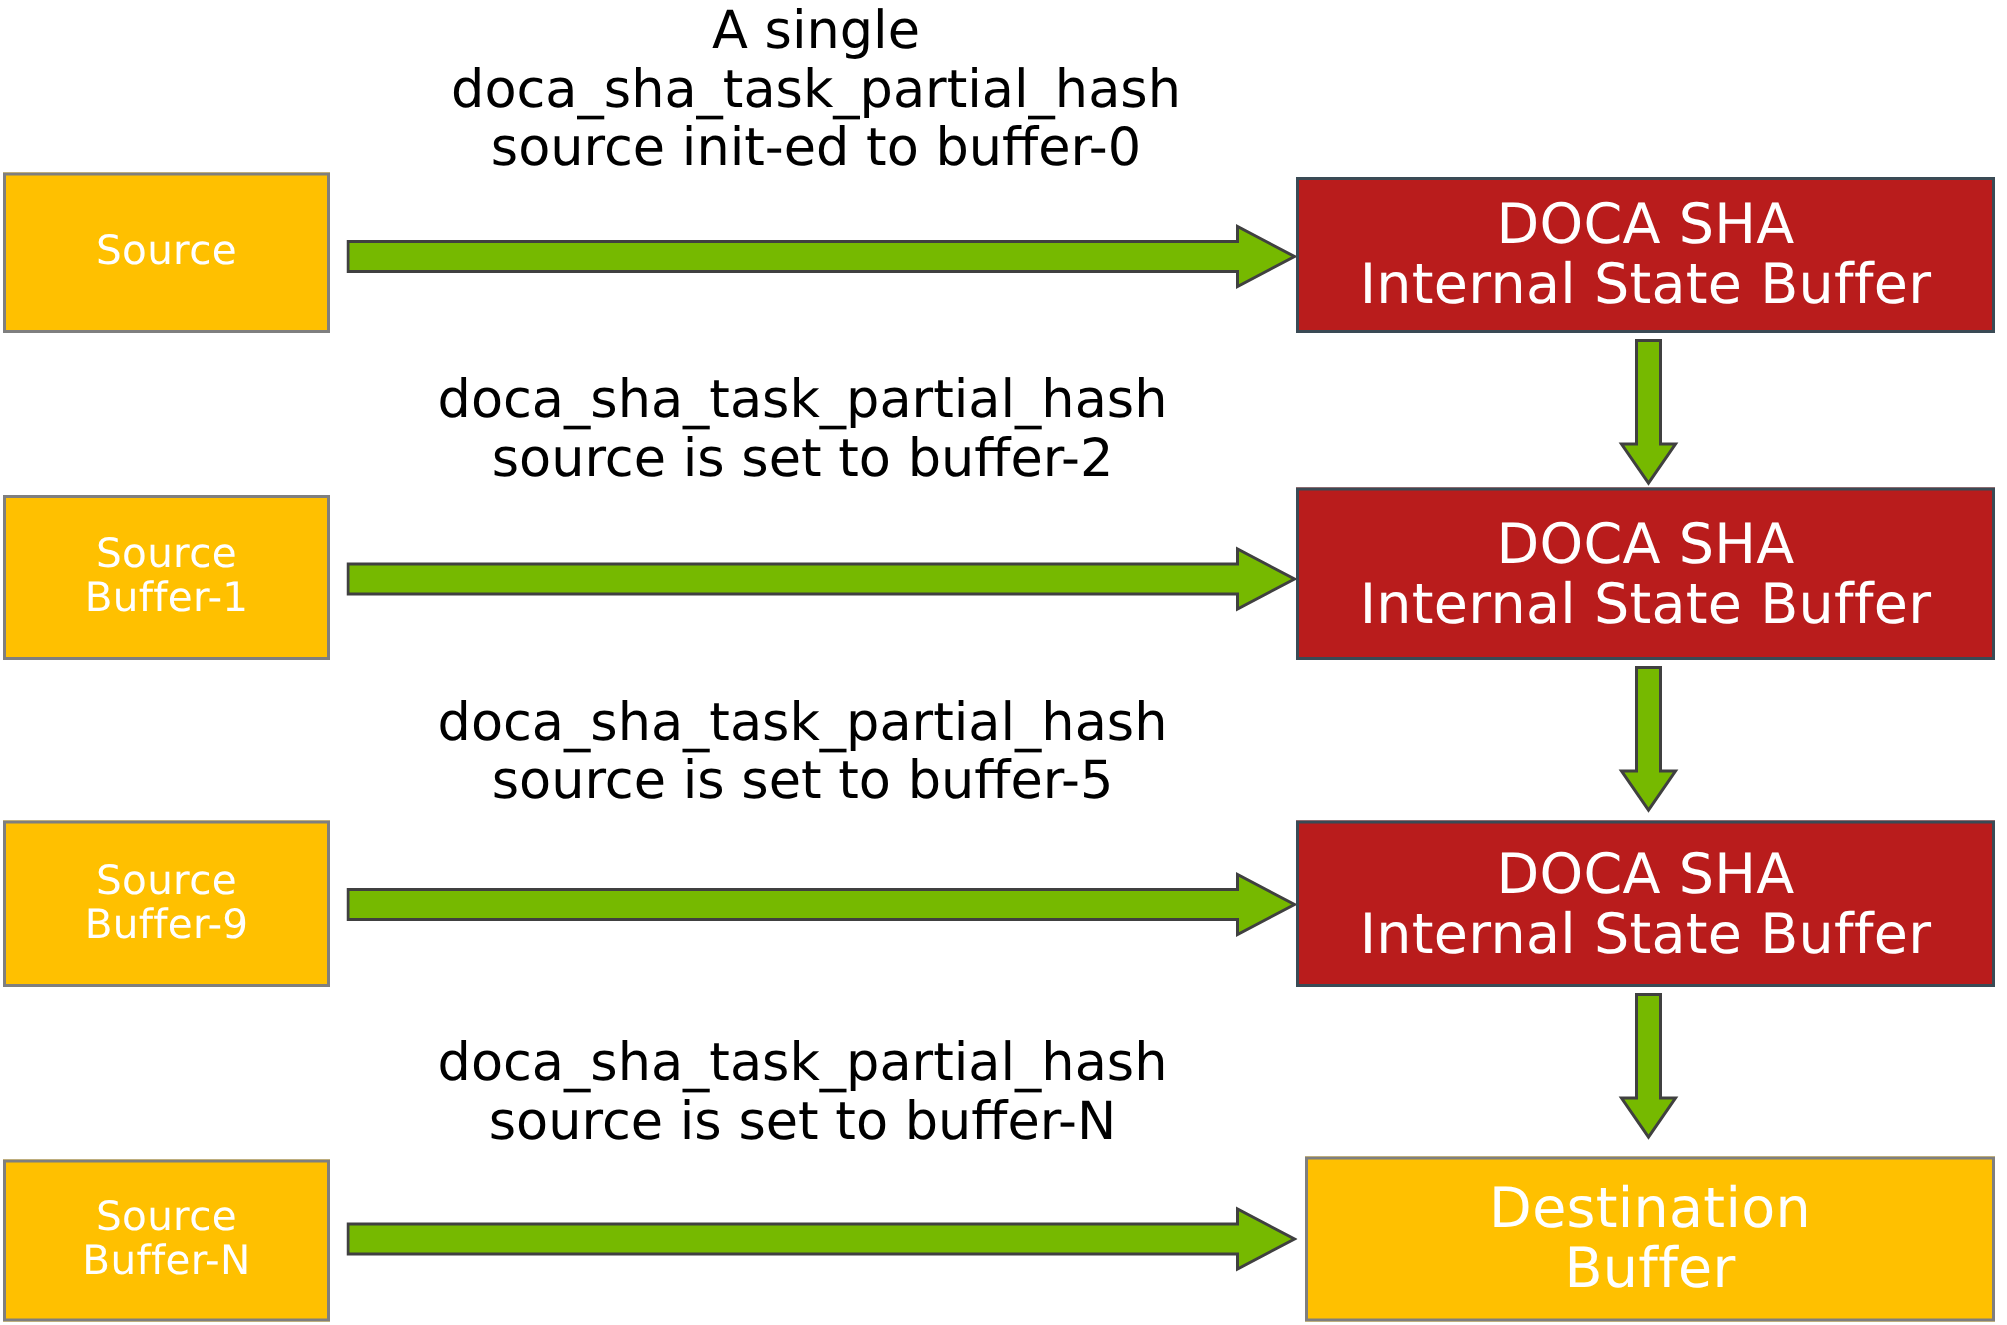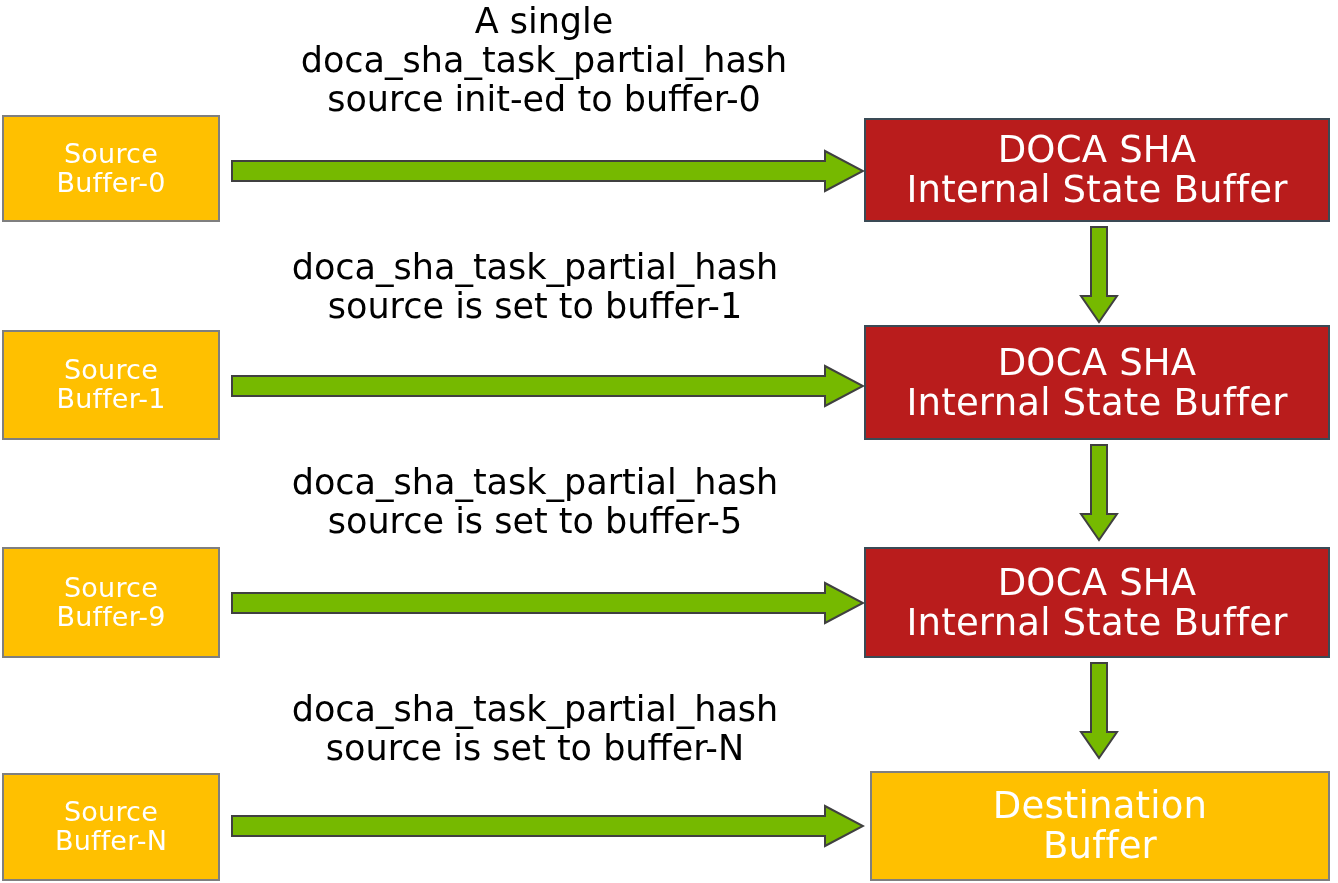--- a/index.html
+++ b/index.html
@@ -76,21 +76,20 @@
 <div id="diagram">
 
   <div class="caption" style="left:244px; top:2px; width:600px;">
     <span class="line">A single</span>
     <span class="line">doca_sha_task_partial_hash</span>
     <span class="line">source init-ed to buffer-0</span>
   </div>
 
   <div class="box box-src" style="left:2px; top:115px; width:218px; height:107px;">
     <span class="line">Source</span>
-    <span class="line">Buffer-0</span>
   </div>
 
   <div class="arrow" style="left:231px; top:148px; width:634px; height:46px;">
     <svg width="634" height="46" viewBox="0 0 634 46" xmlns="http://www.w3.org/2000/svg">
       <polygon points="1,13 594,13 594,3 632,23 594,43 594,33 1,33" fill="#76B900" stroke="#404040" stroke-width="2" stroke-linejoin="miter"></polygon>
     </svg>
   </div>
 
   <div class="box box-blue" style="left:864px; top:118px; width:466px; height:104px;">
     <span class="line">DOCA SHA</span>
@@ -98,21 +97,21 @@
   </div>
 
   <div class="arrow" style="left:1078px; top:226px; width:42px; height:98px;">
     <svg width="42" height="98" viewBox="0 0 42 98" xmlns="http://www.w3.org/2000/svg">
       <polygon points="13,1 29,1 29,70 39,70 21,96 3,70 13,70" fill="#76B900" stroke="#404040" stroke-width="2" stroke-linejoin="miter"></polygon>
     </svg>
   </div>
 
   <div class="caption" style="left:250px; top:248px; width:570px;">
     <span class="line">doca_sha_task_partial_hash</span>
-    <span class="line">source is set to buffer-1</span>
+    <span class="line">source is set to buffer-2</span>
   </div>
 
   <div class="box box-src" style="left:2px; top:330px; width:218px; height:110px;">
     <span class="line">Source</span>
     <span class="line">Buffer-1</span>
   </div>
 
   <div class="arrow" style="left:231px; top:363px; width:634px; height:46px;">
     <svg width="634" height="46" viewBox="0 0 634 46" xmlns="http://www.w3.org/2000/svg">
       <polygon points="1,13 594,13 594,3 632,23 594,43 594,33 1,33" fill="#76B900" stroke="#404040" stroke-width="2" stroke-linejoin="miter"></polygon>

